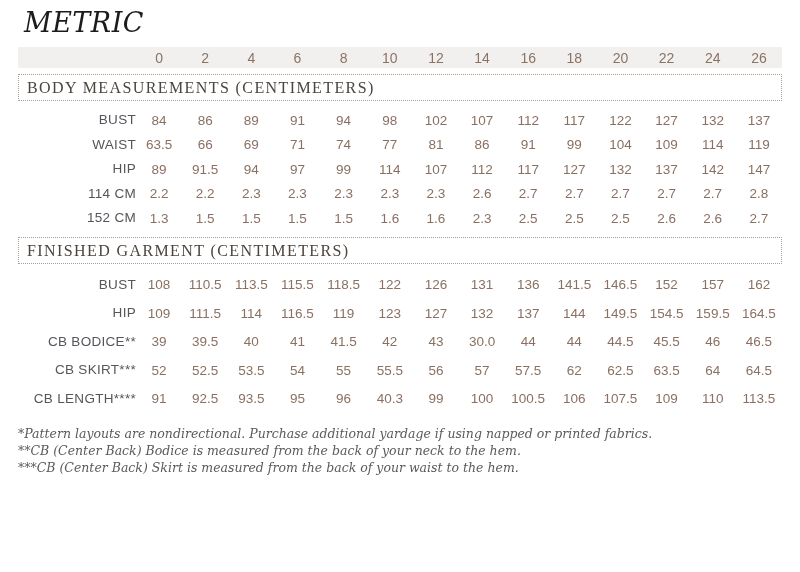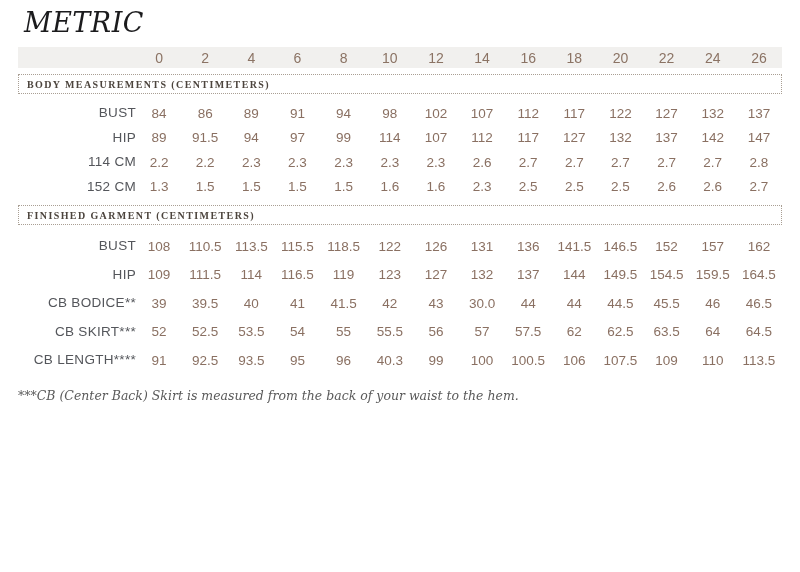--- a/index.html
+++ b/index.html
@@ -37,22 +37,22 @@
     padding: 3px 0 2px 0;
     text-align: center;
   }
   thead th.corner { background: #f1f0ee; }
 
   tr.section-row td { padding: 6px 0 7px 0; }
   .section-box {
     border: 1px dotted #a99f94;
     padding: 4px 8px 3px 8px;
     font-family: "Liberation Serif", serif;
-    font-weight: 700;
-    font-size: 10px;
+    font-weight: 400;
+    font-size: 16px;
     letter-spacing: 1.4px;
     color: #4c443d;
   }
 
   tr.data-row td {
     font-size: 13.5px;
     vertical-align: middle;
   }
   tr.sec-0 td, tr.sec-1 td { padding: 4px 0 4.5px 0; }
   tr.sec-2 td { padding: 6px 0 6.5px 0; }
@@ -127,20 +127,37 @@
           <td class="cell">102</td>
           <td class="cell">107</td>
           <td class="cell">112</td>
           <td class="cell">117</td>
           <td class="cell">122</td>
           <td class="cell">127</td>
           <td class="cell">132</td>
           <td class="cell">137</td>
         </tr>
         <tr class="data-row sec-0">
+          <td class="row-label">WAIST</td>
+          <td class="cell">63.5</td>
+          <td class="cell">66</td>
+          <td class="cell">69</td>
+          <td class="cell">71</td>
+          <td class="cell">74</td>
+          <td class="cell">77</td>
+          <td class="cell">81</td>
+          <td class="cell">86</td>
+          <td class="cell">91</td>
+          <td class="cell">99</td>
+          <td class="cell">104</td>
+          <td class="cell">109</td>
+          <td class="cell">114</td>
+          <td class="cell">119</td>
+        </tr>
+        <tr class="data-row sec-0">
           <td class="row-label">HIP</td>
           <td class="cell">89</td>
           <td class="cell">91.5</td>
           <td class="cell">94</td>
           <td class="cell">97</td>
           <td class="cell">99</td>
           <td class="cell">114</td>
           <td class="cell">107</td>
           <td class="cell">112</td>
           <td class="cell">117</td>
@@ -271,16 +288,18 @@
           <td class="cell">106</td>
           <td class="cell">107.5</td>
           <td class="cell">109</td>
           <td class="cell">110</td>
           <td class="cell">113.5</td>
         </tr>
       </tbody>
   </table>
 
   <div class="footnotes" id="footnotes">
+      <p>*Pattern layouts are nondirectional. Purchase additional yardage if using napped or printed fabrics.</p>
+      <p>**CB (Center Back) Bodice is measured from the back of your neck to the hem.</p>
       <p>***CB (Center Back) Skirt is measured from the back of your waist to the hem.</p>
     </div>
 
 </div>
 
 </body></html>

